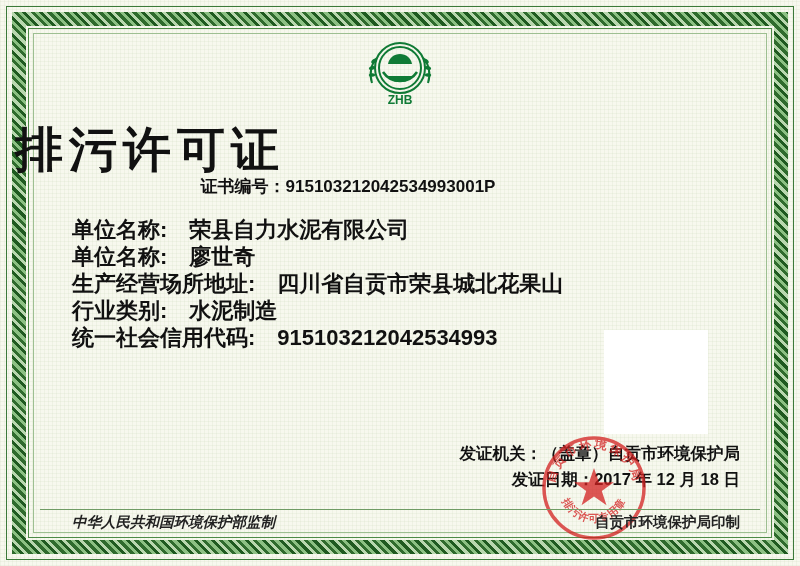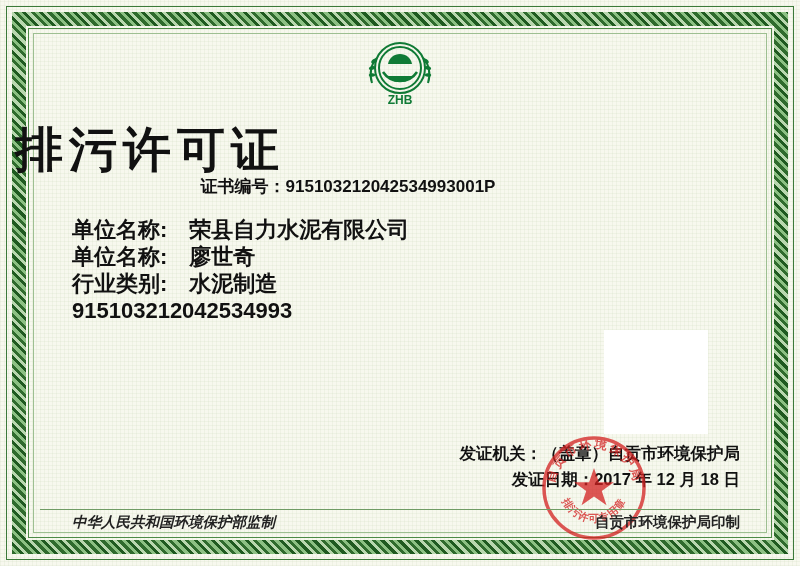--- a/index.html
+++ b/index.html
@@ -231,24 +231,29 @@
   <div class="fields">
     <div class="field-row">
       <span class="field-label">单位名称:</span>
       <span class="field-value">荣县自力水泥有限公司</span>
     </div>
     <div class="field-row">
       <span class="field-label">单位名称:</span>
       <span class="field-value">廖世奇</span>
     </div>
     <div class="field-row">
+      <span class="field-label">生产经营场所地址:</span>
+      <span class="field-value">四川省自贡市荣县城北花果山</span>
+    </div>
+    <div class="field-row">
       <span class="field-label">行业类别:</span>
       <span class="field-value">水泥制造</span>
     </div>
     <div class="field-row">
+      <span class="field-label">统一社会信用代码:</span>
       <span class="field-value">915103212042534993</span>
     </div>
   </div>
 
   <div class="qr">
     <div class="qr-grid" id="qr-grid"><i></i><i></i><i></i><i></i><i></i><i></i><i></i><i></i><i></i><i></i><i></i><i class="off"></i><i class="off"></i><i></i><i></i><i></i><i></i><i></i><i></i><i></i><i></i><i></i><i></i><i></i><i></i><i></i><i class="off"></i><i class="off"></i><i class="off"></i><i class="off"></i><i class="off"></i><i></i><i></i><i></i><i></i><i class="off"></i><i class="off"></i><i></i><i class="off"></i><i class="off"></i><i class="off"></i><i class="off"></i><i></i><i></i><i class="off"></i><i class="off"></i><i class="off"></i><i class="off"></i><i class="off"></i><i></i><i></i><i class="off"></i><i></i><i></i><i></i><i class="off"></i><i></i><i></i><i class="off"></i><i class="off"></i><i class="off"></i><i class="off"></i><i></i><i class="off"></i><i></i><i class="off"></i><i></i><i></i><i></i><i class="off"></i><i></i><i></i><i></i><i class="off"></i><i></i><i></i><i class="off"></i><i></i><i></i><i></i><i class="off"></i><i></i><i class="off"></i><i></i><i></i><i></i><i></i><i></i><i></i><i class="off"></i><i class="off"></i><i></i><i></i><i></i><i class="off"></i><i></i><i></i><i></i><i class="off"></i><i></i><i></i><i class="off"></i><i></i><i></i><i></i><i class="off"></i><i></i><i></i><i></i><i class="off"></i><i class="off"></i><i></i><i class="off"></i><i></i><i></i><i></i><i class="off"></i><i class="off"></i><i></i><i class="off"></i><i></i><i></i><i></i><i class="off"></i><i></i><i></i><i class="off"></i><i class="off"></i><i class="off"></i><i class="off"></i><i class="off"></i><i></i><i class="off"></i><i></i><i></i><i></i><i class="off"></i><i class="off"></i><i></i><i></i><i class="off"></i><i class="off"></i><i class="off"></i><i></i><i class="off"></i><i class="off"></i><i class="off"></i><i class="off"></i><i class="off"></i><i></i><i></i><i></i><i></i><i></i><i></i><i></i><i></i><i class="off"></i><i></i><i class="off"></i><i></i><i class="off"></i><i></i><i class="off"></i><i></i><i class="off"></i><i></i><i class="off"></i><i></i><i></i><i></i><i></i><i></i><i></i><i></i><i></i><i class="off"></i><i class="off"></i><i class="off"></i><i></i><i></i><i class="off"></i><i class="off"></i><i class="off"></i><i class="off"></i><i></i><i></i><i></i><i></i><i class="off"></i><i class="off"></i><i></i><i class="off"></i><i></i><i></i><i class="off"></i><i class="off"></i><i class="off"></i><i class="off"></i><i class="off"></i><i></i><i class="off"></i><i class="off"></i><i class="off"></i><i class="off"></i><i class="off"></i><i></i><i></i><i></i><i class="off"></i><i class="off"></i><i></i><i></i><i class="off"></i><i></i><i class="off"></i><i class="off"></i><i></i><i class="off"></i><i></i><i></i><i></i><i></i><i class="off"></i><i></i><i></i><i></i><i></i><i></i><i class="off"></i><i></i><i class="off"></i><i class="off"></i><i class="off"></i><i class="off"></i><i></i><i class="off"></i><i></i><i class="off"></i><i class="off"></i><i></i><i class="off"></i><i class="off"></i><i></i><i class="off"></i><i></i><i></i><i class="off"></i><i class="off"></i><i></i><i class="off"></i><i class="off"></i><i></i><i></i><i></i><i></i><i></i><i class="off"></i><i class="off"></i><i></i><i></i><i class="off"></i><i class="off"></i><i class="off"></i><i class="off"></i><i class="off"></i><i class="off"></i><i class="off"></i><i class="off"></i><i class="off"></i><i></i><i class="off"></i><i class="off"></i><i class="off"></i><i class="off"></i><i class="off"></i><i></i><i></i><i></i><i></i><i></i><i class="off"></i><i></i><i></i><i class="off"></i><i class="off"></i><i></i><i></i><i class="off"></i><i class="off"></i><i></i><i></i><i class="off"></i><i></i><i></i><i></i><i class="off"></i><i class="off"></i><i></i><i class="off"></i><i></i><i></i><i></i><i></i><i></i><i class="off"></i><i></i><i class="off"></i><i class="off"></i><i class="off"></i><i class="off"></i><i class="off"></i><i></i><i></i><i class="off"></i><i class="off"></i><i class="off"></i><i class="off"></i><i></i><i></i><i></i><i class="off"></i><i class="off"></i><i></i><i></i><i></i><i class="off"></i><i></i><i class="off"></i><i></i><i></i><i class="off"></i><i></i><i class="off"></i><i class="off"></i><i class="off"></i><i class="off"></i><i></i><i class="off"></i><i></i><i></i><i class="off"></i><i class="off"></i><i></i><i class="off"></i><i></i><i></i><i class="off"></i><i></i><i class="off"></i><i></i><i class="off"></i><i class="off"></i><i class="off"></i><i class="off"></i><i></i><i></i><i></i><i></i><i></i><i></i><i class="off"></i><i class="off"></i><i class="off"></i><i></i><i></i><i class="off"></i><i class="off"></i><i class="off"></i><i class="off"></i><i></i><i></i><i></i><i class="off"></i><i></i><i class="off"></i><i class="off"></i><i class="off"></i><i></i><i></i><i class="off"></i><i class="off"></i><i class="off"></i><i class="off"></i><i></i><i class="off"></i><i></i><i></i><i></i><i class="off"></i><i class="off"></i><i class="off"></i><i></i><i class="off"></i><i class="off"></i><i></i><i class="off"></i><i class="off"></i><i></i><i class="off"></i><i></i><i class="off"></i><i></i><i></i><i></i><i class="off"></i><i></i><i></i><i></i><i class="off"></i><i class="off"></i><i></i><i class="off"></i><i class="off"></i><i></i><i></i><i></i><i class="off"></i><i></i><i></i><i></i><i></i><i></i><i class="off"></i><i class="off"></i><i class="off"></i><i class="off"></i><i class="off"></i><i></i><i class="off"></i><i></i><i class="off"></i><i class="off"></i><i></i><i class="off"></i><i></i><i class="off"></i><i></i><i class="off"></i><i></i><i></i><i class="off"></i><i></i><i></i><i></i><i class="off"></i><i class="off"></i><i class="off"></i><i></i><i class="off"></i><i></i><i></i><i></i><i></i><i></i><i></i><i></i><i class="off"></i><i class="off"></i><i class="off"></i><i></i><i></i><i></i><i></i><i></i><i class="off"></i><i class="off"></i><i class="off"></i><i class="off"></i><i class="off"></i><i></i><i class="off"></i><i></i><i class="off"></i><i class="off"></i><i></i><i class="off"></i><i class="off"></i><i class="off"></i><i class="off"></i><i class="off"></i><i></i><i></i><i class="off"></i><i class="off"></i><i class="off"></i><i></i><i class="off"></i><i class="off"></i><i class="off"></i><i></i><i class="off"></i><i></i><i></i><i class="off"></i><i></i><i></i><i></i><i></i><i></i><i></i><i class="off"></i><i></i><i></i><i></i><i class="off"></i><i></i><i class="off"></i><i></i><i></i><i></i><i class="off"></i><i></i><i class="off"></i><i></i><i></i><i class="off"></i><i></i><i class="off"></i><i class="off"></i><i class="off"></i><i></i><i></i><i></i><i class="off"></i><i></i><i class="off"></i><i></i><i></i><i></i><i class="off"></i><i></i><i></i><i></i><i class="off"></i><i></i><i></i><i></i><i class="off"></i><i></i><i></i><i></i><i class="off"></i><i></i><i class="off"></i><i class="off"></i><i class="off"></i><i class="off"></i><i></i><i></i><i></i><i class="off"></i><i></i><i></i><i></i><i class="off"></i><i></i><i></i><i></i><i class="off"></i><i class="off"></i><i></i><i class="off"></i><i></i><i class="off"></i><i></i><i></i><i></i><i class="off"></i><i></i><i></i><i class="off"></i><i class="off"></i><i class="off"></i><i class="off"></i><i></i><i class="off"></i><i class="off"></i><i class="off"></i><i class="off"></i><i class="off"></i><i></i><i class="off"></i><i class="off"></i><i></i><i></i><i></i><i class="off"></i><i class="off"></i><i></i><i></i><i></i><i></i><i class="off"></i><i></i><i></i><i class="off"></i><i></i><i class="off"></i><i></i><i></i><i></i><i></i><i></i><i></i><i></i><i></i><i class="off"></i><i></i><i></i><i></i><i></i><i class="off"></i><i></i><i></i><i class="off"></i><i class="off"></i><i class="off"></i><i class="off"></i><i class="off"></i><i></i><i></i><i></i><i class="off"></i><i></i></div>
   </div>
 
   <div class="issuer">
     <div>发证机关：（盖章）自贡市环境保护局</div>

